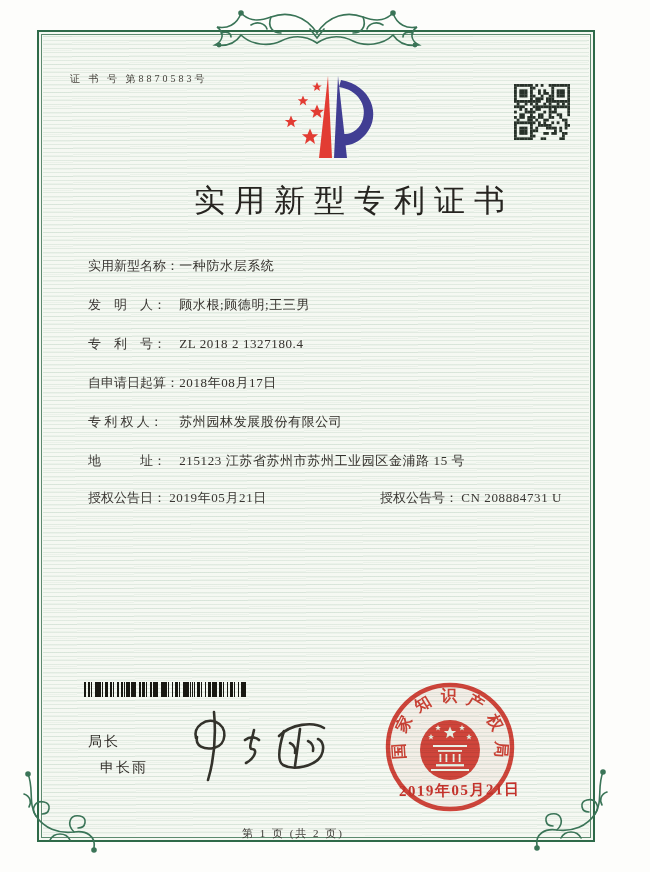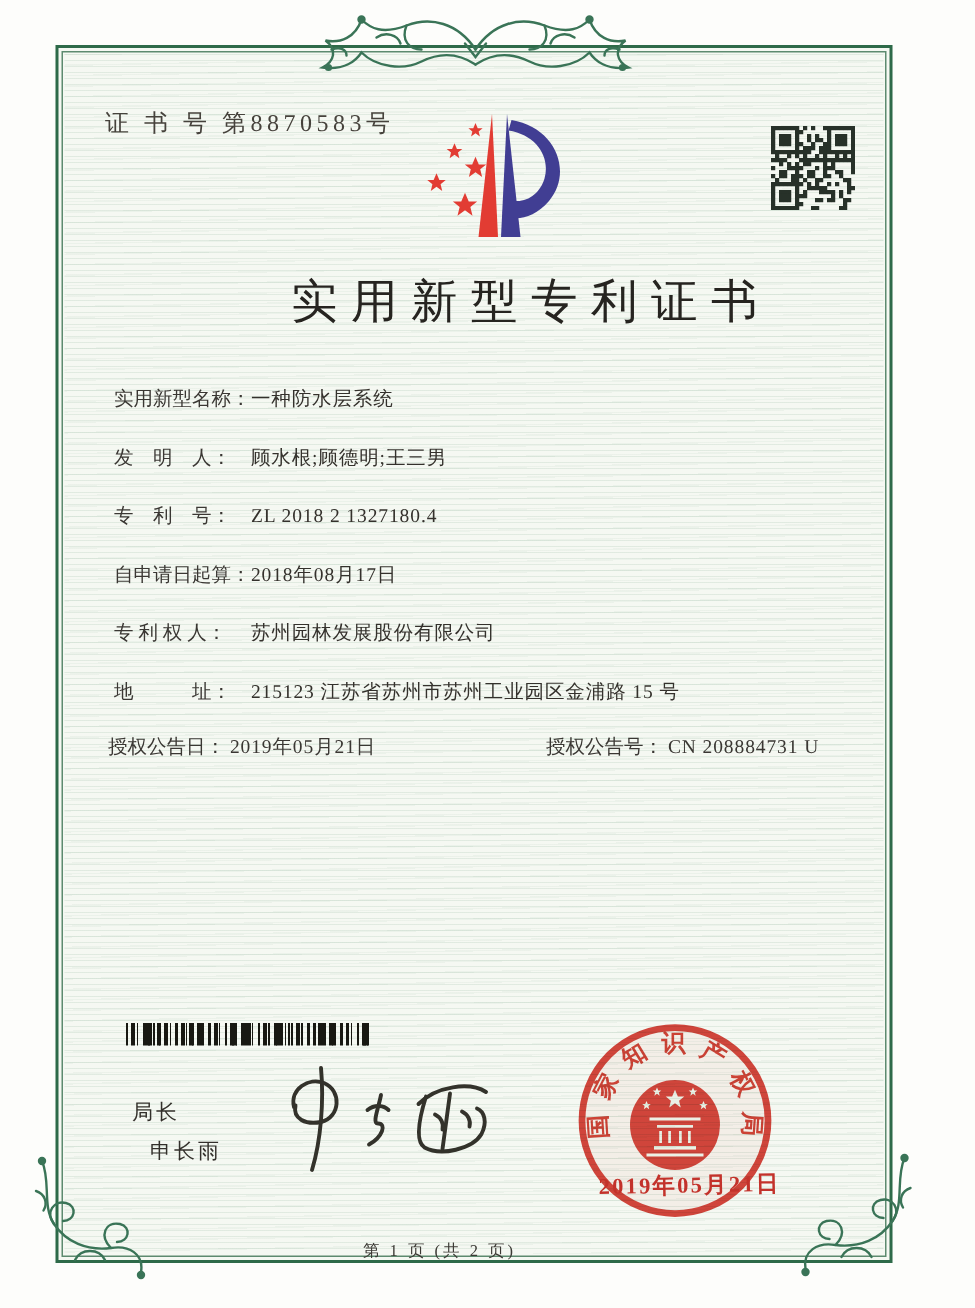--- a/index.html
+++ b/index.html
@@ -22,34 +22,34 @@
     background-image:
       repeating-linear-gradient(180deg, rgba(122,168,138,.17) 0 1px, rgba(255,255,255,0) 1px 4px),
       repeating-linear-gradient(179deg, rgba(122,168,138,.08) 0 1px, rgba(255,255,255,0) 1px 7px);
   }
   .ornament{position:absolute;pointer-events:none;}
   .ornament-top{left:207px;top:3px;}
   .ornament-bl{left:14px;top:770px;}
   .ornament-br{left:525px;top:768px;}
   
   .cert-no{
-    position:absolute;left:70px;top:72px;font-size:16px;letter-spacing:3px;color:#46423c;font-family:Liberation Serif, serif;
+    position:absolute;left:70px;top:72px;font-size:10px;letter-spacing:3px;color:#46423c;font-family:Liberation Serif, serif;
   }
   .logo{position:absolute;left:268px;top:70px;}
   .qr{position:absolute;left:514px;top:84px;}
   .title{
     position:absolute;left:37px;top:180px;width:634px;text-align:center;
     font-size:31px;letter-spacing:9px;color:#262420;font-weight:500;
   }
   
   .fields{position:absolute;left:76px;top:258px;font-size:13px;}
-  .row{height:39px;line-height:15px;white-space:nowrap;}
+  .row{height:39px;line-height:15px;white-space:nowrap;margin-left:12px;}
   .row .lab{display:inline-block;width:88px;color:#3a3733;}
   .row .val{letter-spacing:.6px;color:#34312c;}
-  .grant-row{position:absolute;left:72px;top:490px;font-size:13px;line-height:15px;white-space:nowrap;}
+  .grant-row{position:absolute;left:88px;top:490px;font-size:13px;line-height:15px;white-space:nowrap;}
   .grant-row .pair2{position:absolute;left:292px;top:0;}
   .grant-row .lab{color:#3a3733;}
   .grant-row .val{letter-spacing:.6px;}
   
   .body-text{
     position:absolute;left:76px;top:524px;width:490px;
     font-size:13px;line-height:23.5px;text-align:justify;color:#3c3831;
   }
   .body-text p{margin:0;text-indent:2em;}
   

